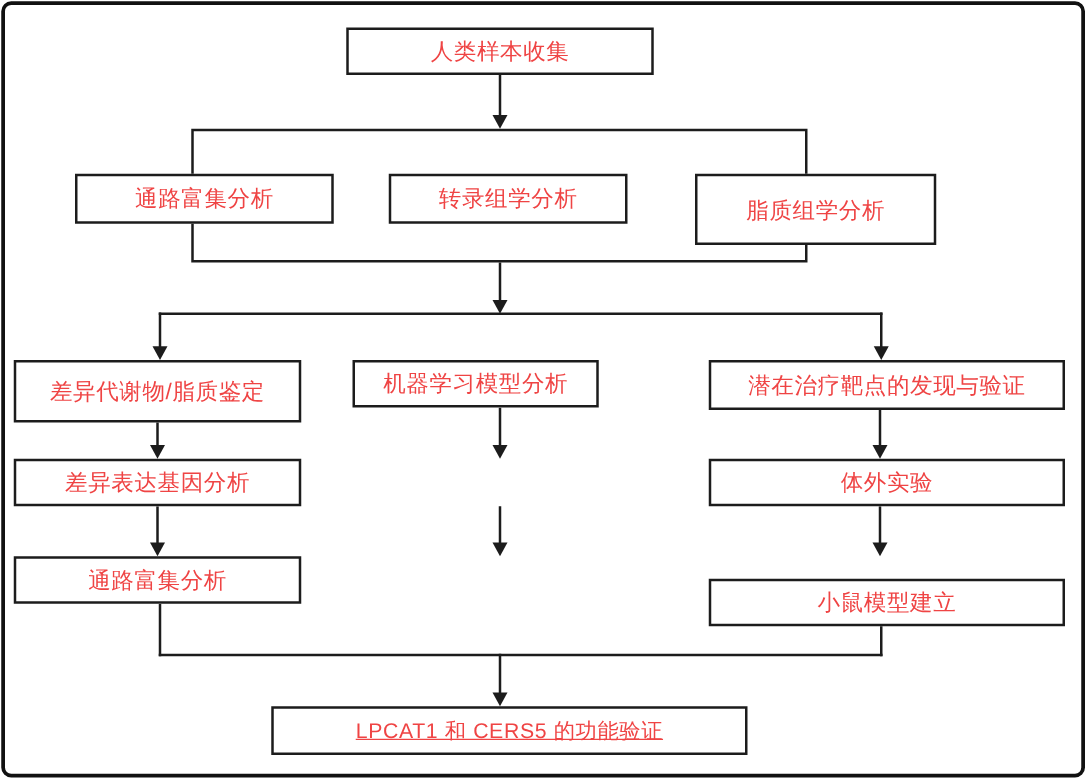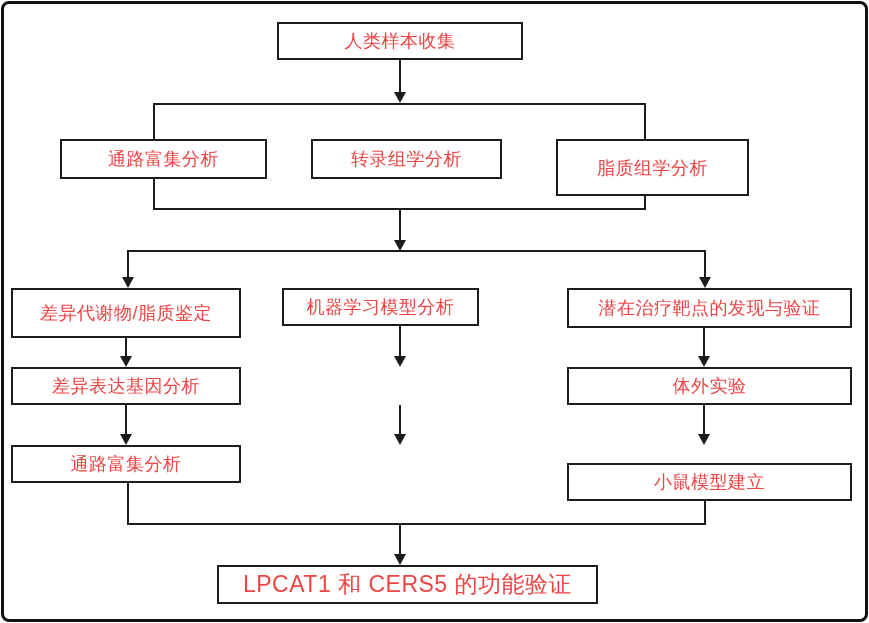--- a/index.html
+++ b/index.html
@@ -59,21 +59,21 @@
     z-index: 1;
   }
   .ah {
     position: absolute;
     width: 0; height: 0;
     border-left: 6px solid transparent;
     border-right: 6px solid transparent;
     border-top: 11px solid #1c1c1c;
     z-index: 3;
   }
-  .final-box { font-size: 23px; }
+  .final-box { font-size: 17px; text-decoration: underline; }
 </style>
 </head>
 <body>
 
 <div class="canvas">
   <div class="frame"></div>
 
   <div class="box" style="left:277px;top:22px;width:246px;height:38px">人类样本收集</div>
 
   <div class="vline" style="left:399px;top:60px;height:33px"></div>

